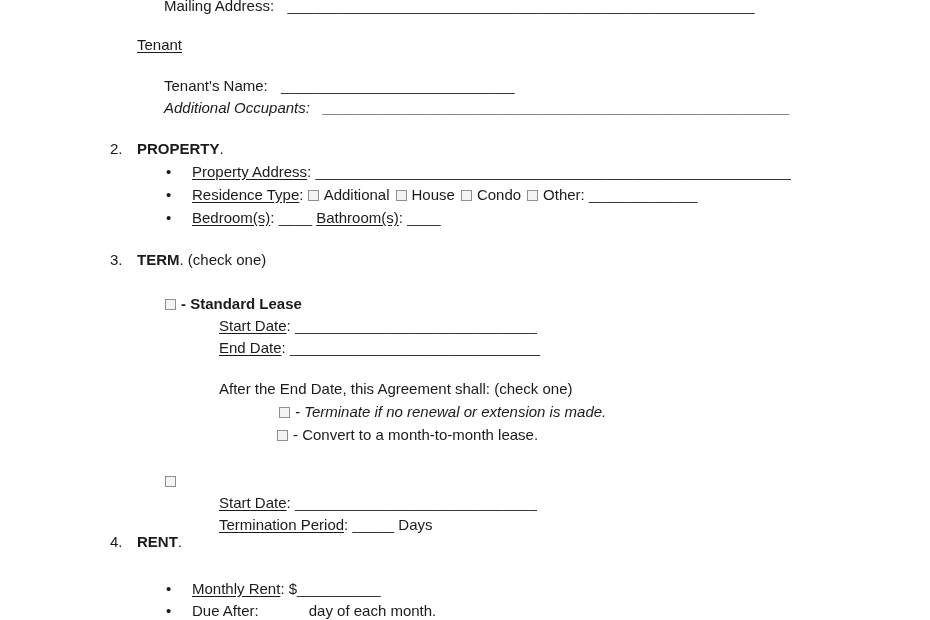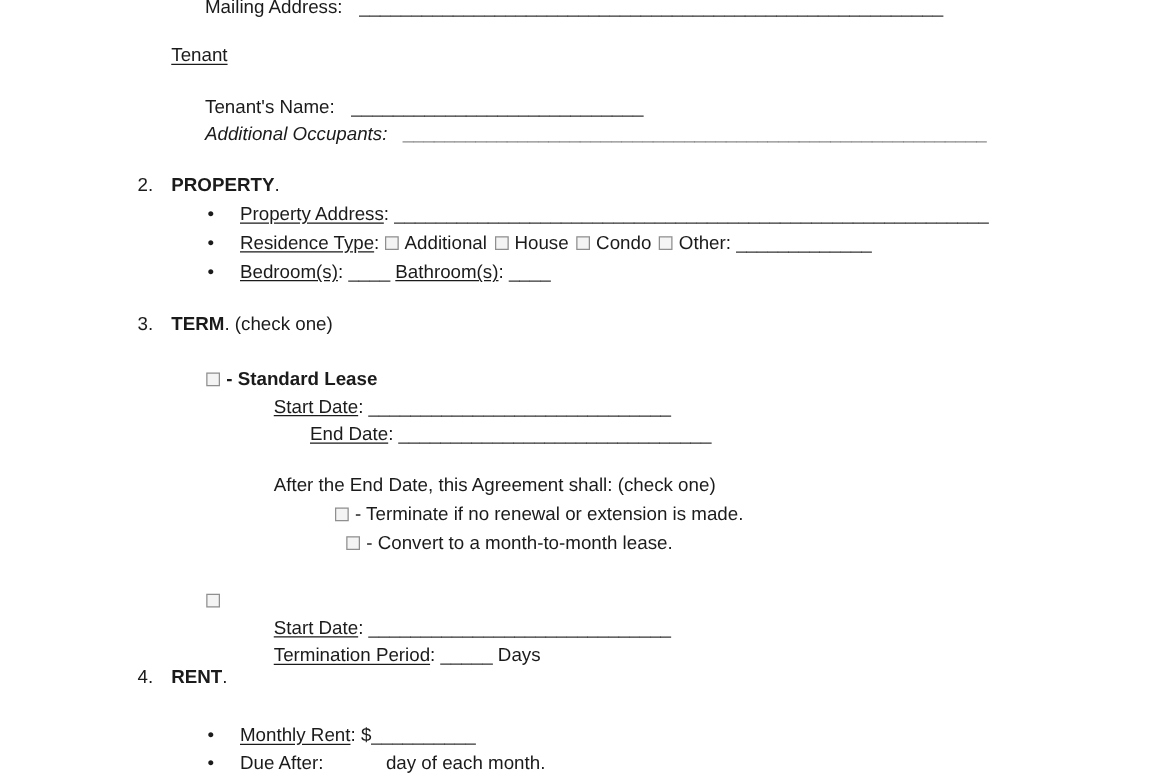--- a/index.html
+++ b/index.html
@@ -78,30 +78,30 @@
 
 <div class="line" style="top:294px;left:165px;">
   <span class="cb first"></span><span class="b">- Standard Lease</span>
 </div>
 
 <div class="line" style="top:316px;left:219px;">
   <span class="u">Start Date</span><span>:</span>
   <span class="blank">_____________________________</span>
 </div>
 
-<div class="line" style="top:338px;left:219px;margin-left:29px;">
+<div class="line" style="top:338px;left:219px;">
   <span class="u">End Date</span><span>:</span>
   <span class="blank">______________________________</span>
 </div>
 
 <div class="line" style="top:379px;left:219px;">
   <span>After the End Date, this Agreement shall: (check one)</span>
 </div>
 
-<div class="line" style="top:402px;left:268px;">
+<div class="line" style="top:402px;left:279px;font-style:italic;">
   <span class="cb first"></span><span>- Terminate if no renewal or extension is made.</span>
 </div>
 
 <div class="line" style="top:425px;left:277px;">
   <span class="cb first"></span><span>- Convert to a month-to-month lease.</span>
 </div>
 
 <div class="line" style="top:471px;left:165px;">
   <span class="cb first"></span>
 </div>

